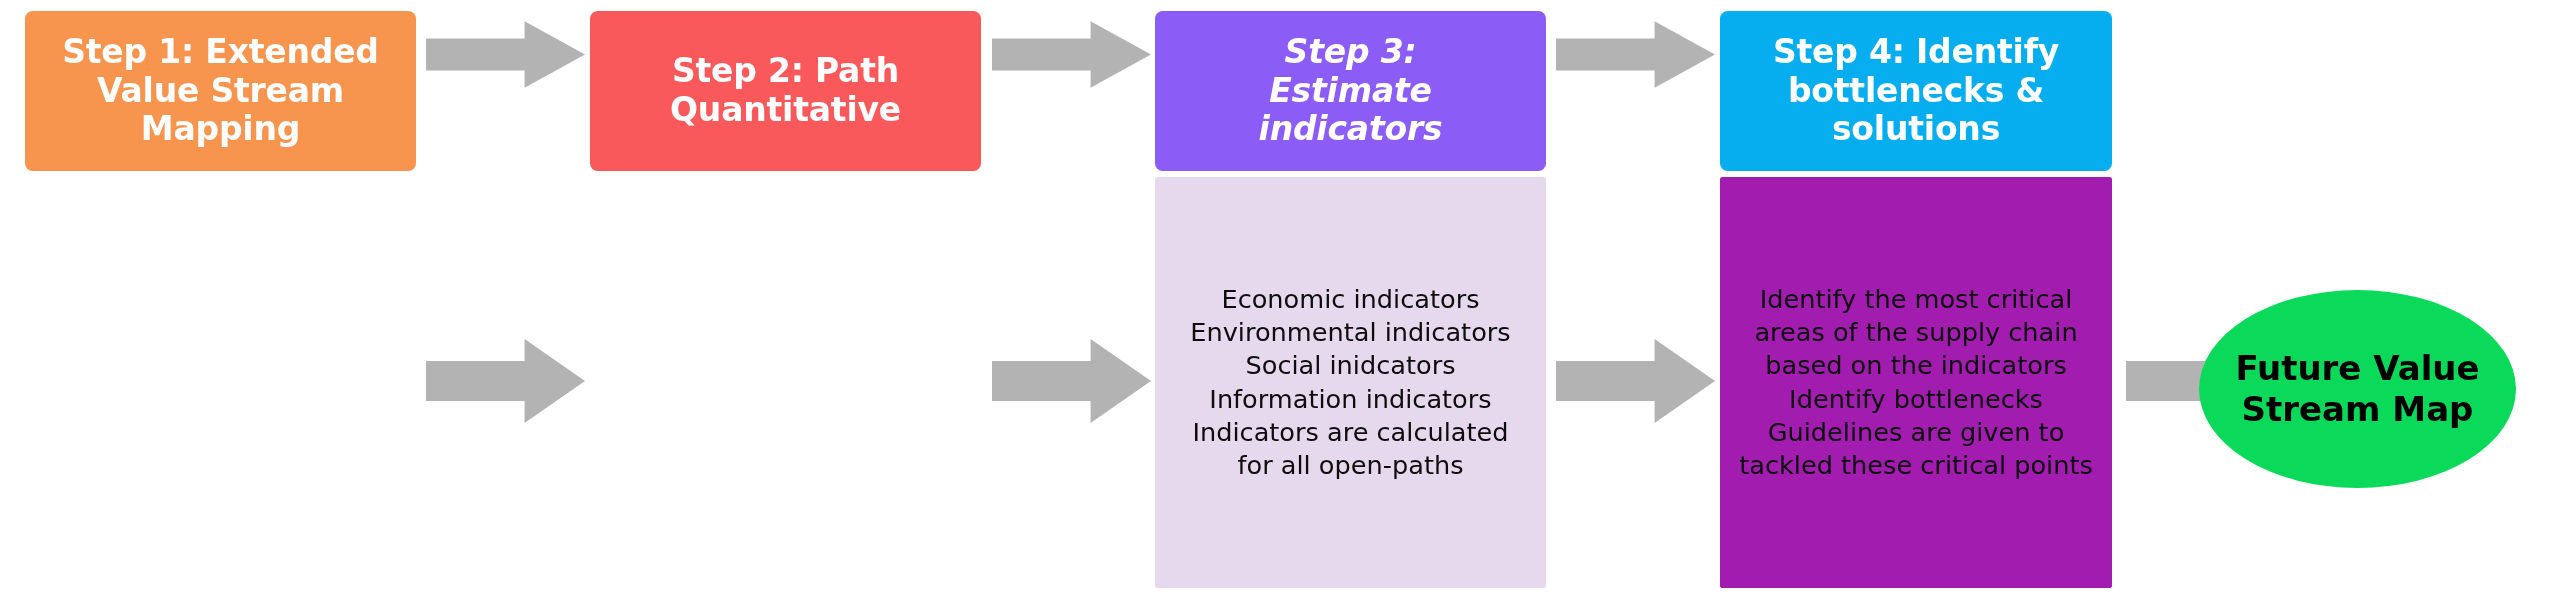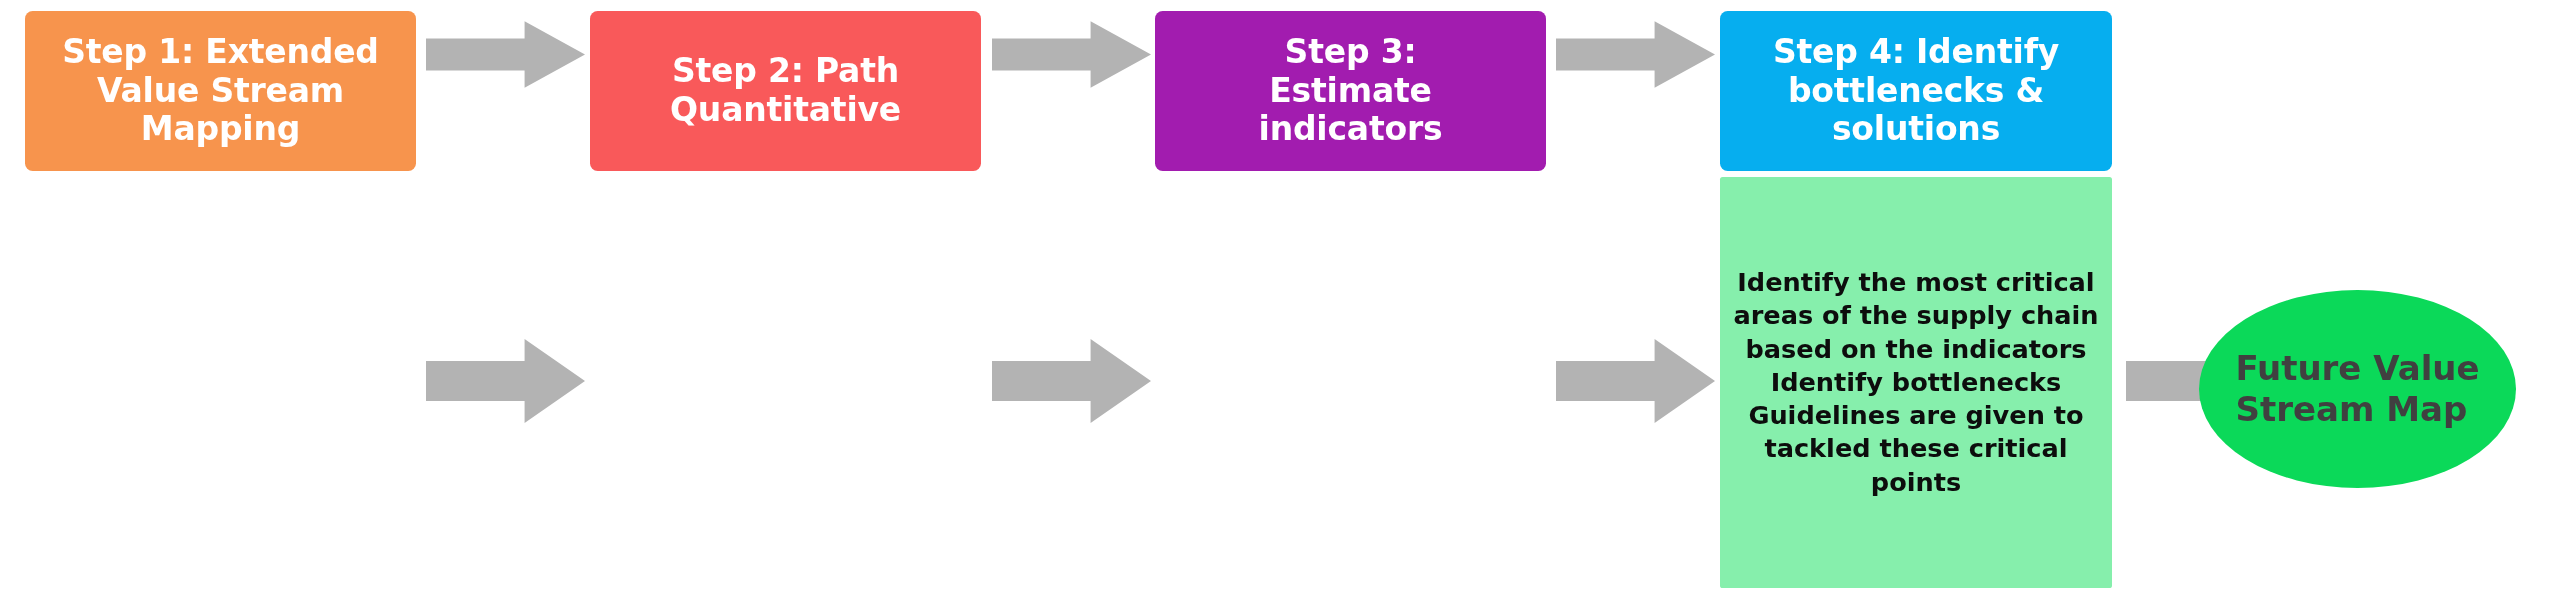--- a/index.html
+++ b/index.html
@@ -77,24 +77,25 @@
 
   
   .final-node {
     position: absolute;
     border-radius: 50%;
     display: flex;
     align-items: center;
     justify-content: center;
   }
   .final-node-text {
-    color: #404040;
+    color: #000000;
     font-weight: bold;
     font-size: 34px;
     line-height: 1.22;
+    text-align: center;
     white-space: pre-line;
   }
 </style>
 </head>
 <body>
 
 <div id="canvas">
 
   <div id="steps-layer">
       <div class="step-col" style="left: 25px; width: 391px;">
@@ -104,33 +105,41 @@
 Mapping</span>
         </div>
       </div>
       <div class="step-col" style="left: 590px; width: 391px;">
         <div class="step-header" style="background: rgb(249, 89, 90);">
           <span class="step-header-text">Step 2: Path
 Quantitative</span>
         </div>
       </div>
       <div class="step-col" style="left: 1155px; width: 391px;">
-        <div class="step-header" style="background: #a21caf;">
+        <div class="step-header" style="background: #8b5cf6; font-style: italic;">
           <span class="step-header-text">Step 3:
 Estimate
 indicators</span>
+        </div>
+        <div class="step-body" style="background: rgb(231, 217, 237);">
+          <span class="step-body-text">Economic indicators
+Environmental indicators
+Social inidcators
+Information indicators
+Indicators are calculated
+for all open-paths</span>
         </div>
       </div>
       <div class="step-col" style="left: 1720px; width: 392px; border-radius: 14px;">
         <div class="step-header" style="background: rgb(6, 174, 239);">
           <span class="step-header-text">Step 4: Identify
 bottlenecks &amp;
 solutions</span>
         </div>
-        <div class="step-body" style="background: #86efac; font-weight: bold;">
+        <div class="step-body" style="background: #a21caf;">
           <span class="step-body-text">Identify the most critical
 areas of the supply chain
 based on the indicators
 Identify bottlenecks
 Guidelines are given to
 tackled these critical points</span>
         </div>
       </div>
     </div>
 

